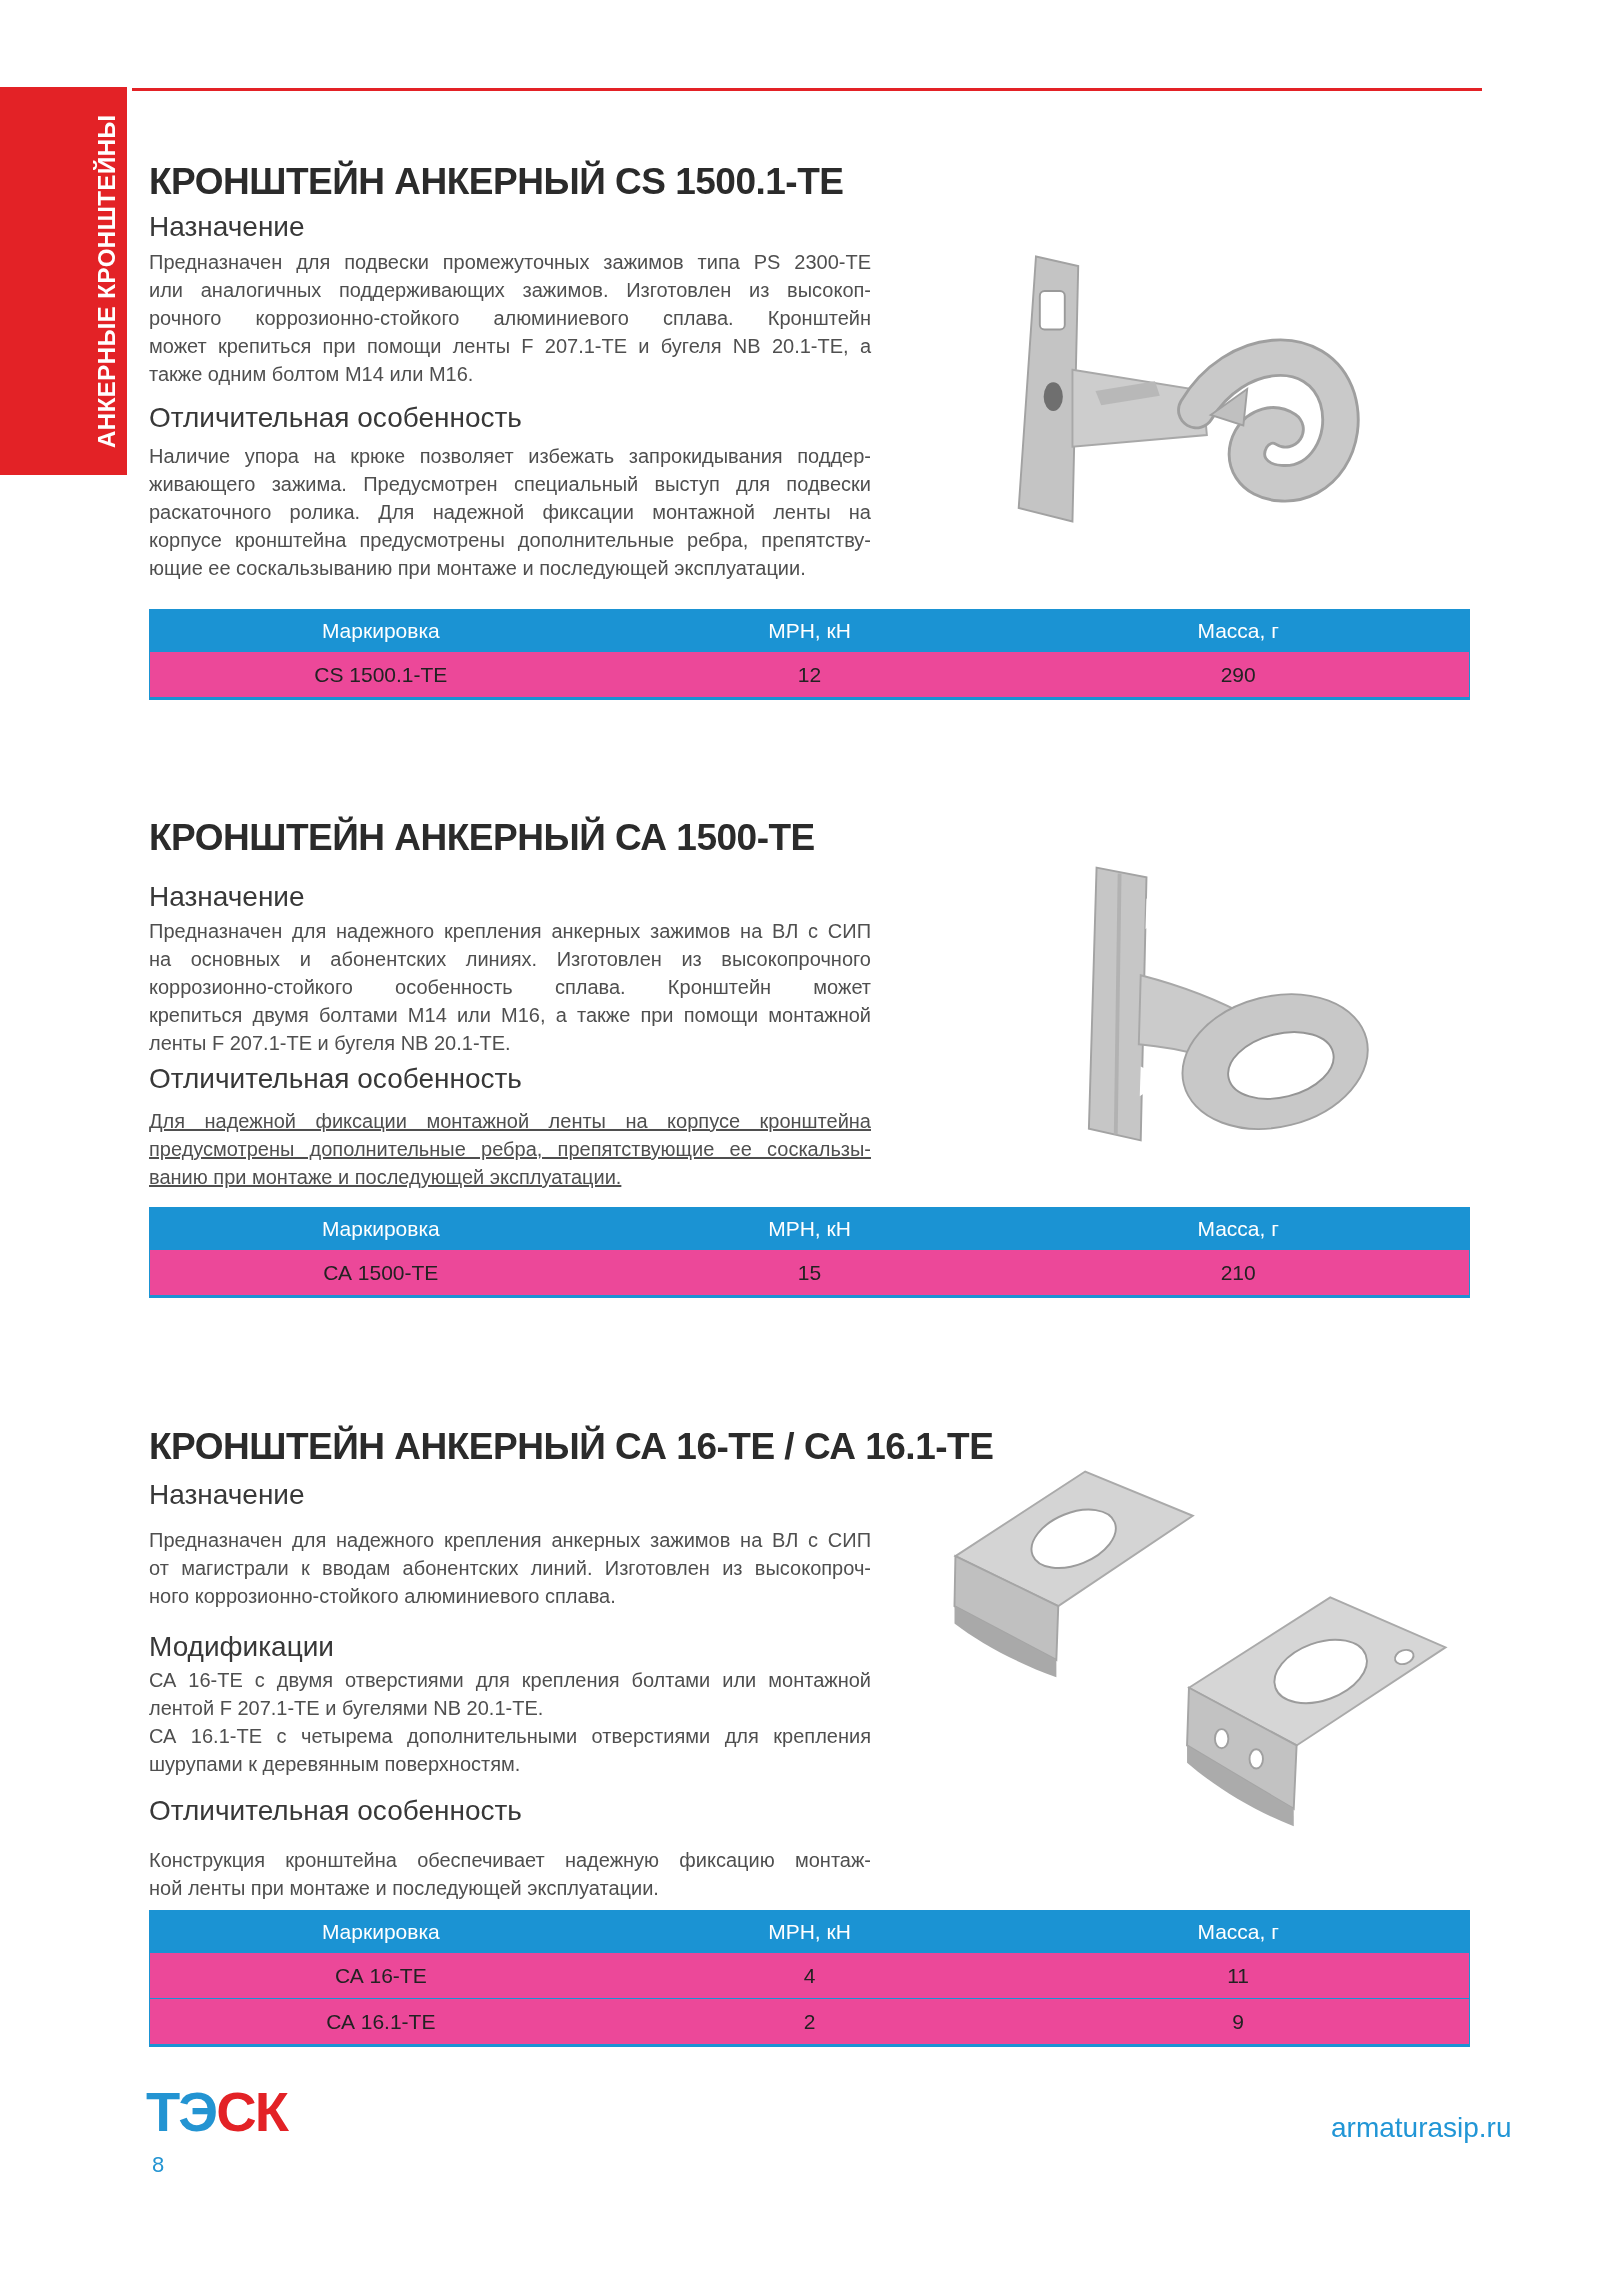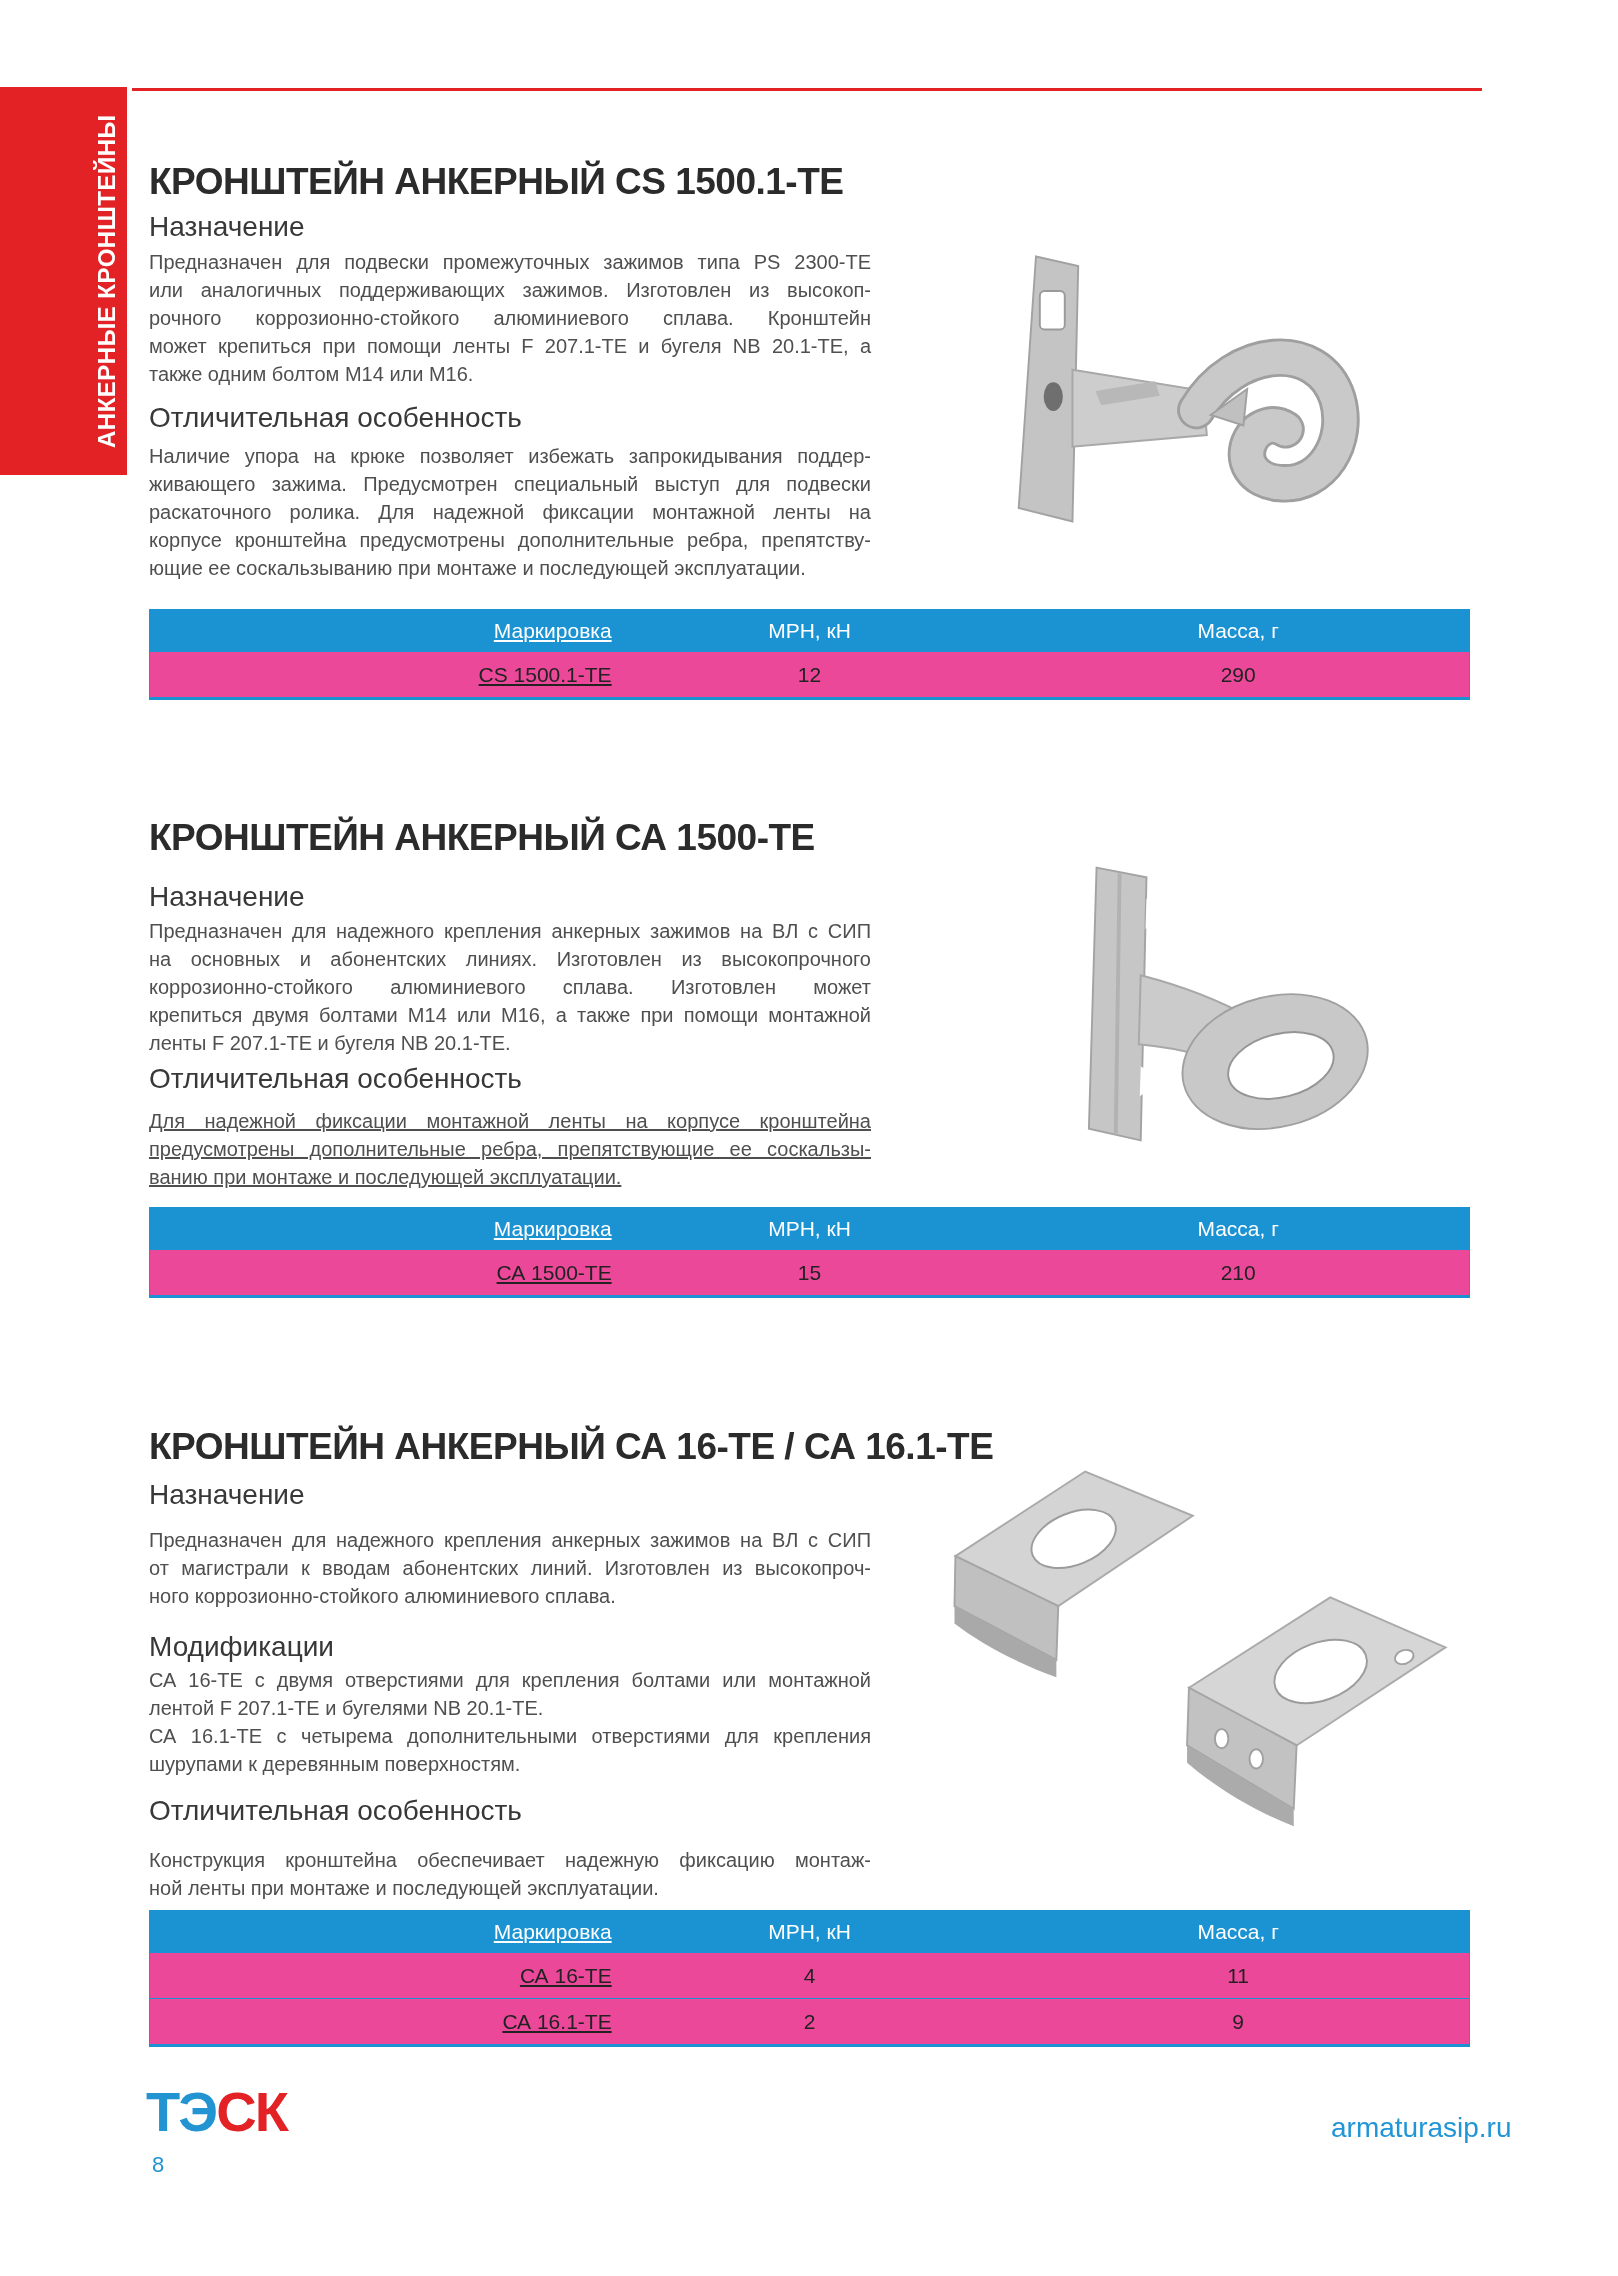--- a/index.html
+++ b/index.html
@@ -14,21 +14,21 @@
         letter-spacing:-0.5px;white-space:nowrap;}
   .sub{position:absolute;left:149px;margin:0;font-size:28px;font-weight:400;color:#383838;}
   .para{position:absolute;left:149px;width:722px;font-size:20px;line-height:28px;color:#4f4f4f;}
   .pline{text-align:justify;text-align-last:justify;}
   .pline.endl,.pline:last-child{text-align-last:left;}
   .ptable{position:absolute;left:149px;width:1321px;border:1.9px solid #1b93d3;
         border-bottom-width:3.8px;box-sizing:border-box;background:#fff;}
   .thead{display:flex;background:#1b93d3;color:#fff;height:42px;align-items:center;font-size:21px;}
   .trow{display:flex;height:45px;align-items:center;font-size:21px;color:#222;background:#ec4899;}
   .trow + .trow{border-top:1.9px solid #1b93d3;}
-  .c1{width:35%;text-align:right;text-decoration:underline;} .c2{width:30%;text-align:center;} .c3{width:35%;text-align:center;}
+  .c1{width:35%;text-align:center;} .c2{width:30%;text-align:center;} .c3{width:35%;text-align:center;}
   .photo{position:absolute;}
   .logo{position:absolute;left:146px;top:2083px;font-size:56px;font-weight:700;
         letter-spacing:-1.9px;line-height:58px;white-space:nowrap;}
   .logo .lb{color:#2394d2;text-align:center;} .logo .lr{color:#e32226;}
   .pagenum{position:absolute;left:152px;top:2152px;font-size:22px;color:#2394d2;}
   .sitelink{position:absolute;left:1331px;top:2112px;font-size:28px;color:#2196d6;text-decoration:none;}
   
   .t1{top:161px;} .s1h1{top:211px;} .s1p1{top:248px;} .s1h2{top:402px;} .s1p2{top:442px;} .tb1{top:609px;}
   .t2{top:817px;} .s2h1{top:881px;} .s2p1{top:917px;} .s2h2{top:1063px;} .s2p2{top:1107px;text-decoration:underline;} .tb2{top:1207px;}
   .t3{top:1426px;} .s3h1{top:1479px;} .s3p1{top:1526px;} .s3hm{top:1631px;} .s3pm{top:1666px;}
@@ -86,21 +86,21 @@
       <div class="c2">12</div>
       <div class="c3">290</div>
     </div>
   </div>
 
   <h1 class="title t2">КРОНШТЕЙН АНКЕРНЫЙ СА 1500-ТЕ</h1>
   <h2 class="sub s2h1">Назначение</h2>
   <div class="para s2p1">
       <div class="pline">Предназначен для надежного крепления анкерных зажимов на ВЛ с СИП</div>
       <div class="pline">на основных и абонентских линиях. Изготовлен из высокопрочного</div>
-      <div class="pline">коррозионно-стойкого алюминиевого сплава. Изготовлен может</div>
+      <div class="pline">коррозионно-стойкого особенность сплава. Кронштейн может</div>
       <div class="pline">крепиться двумя болтами М14 или М16, а также при помощи монтажной</div>
       <div class="pline endl">ленты F 207.1-ТЕ и бугеля NB 20.1-ТЕ.</div>
     </div>
   <h2 class="sub s2h2">Отличительная особенность</h2>
   <div class="para s2p2">
       <div class="pline">Для надежной фиксации монтажной ленты на корпусе кронштейна</div>
       <div class="pline">предусмотрены дополнительные ребра, препятствующие ее соскальзы-</div>
       <div class="pline endl">ванию при монтаже и последующей эксплуатации.</div>
     </div>
 

